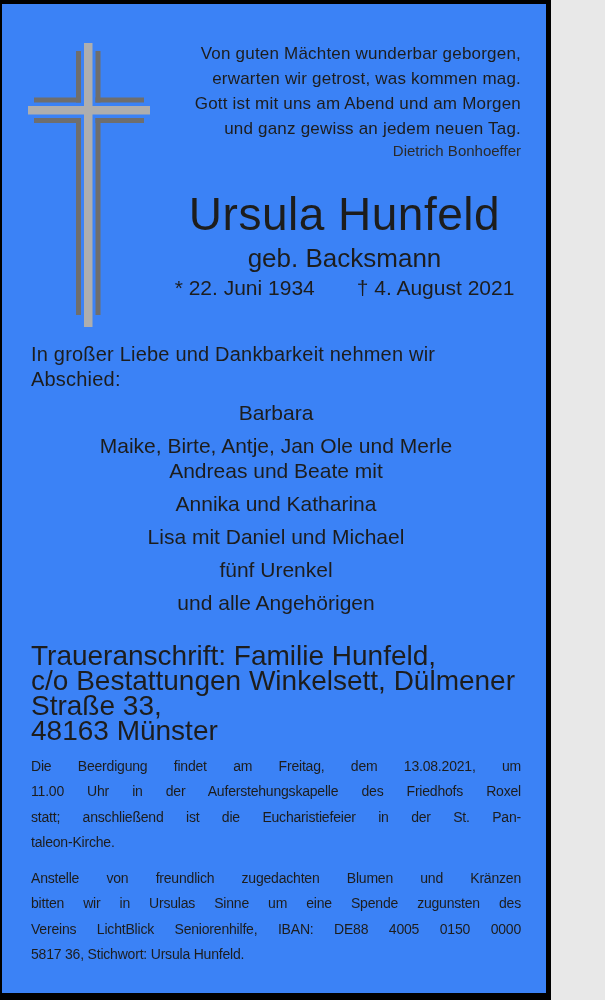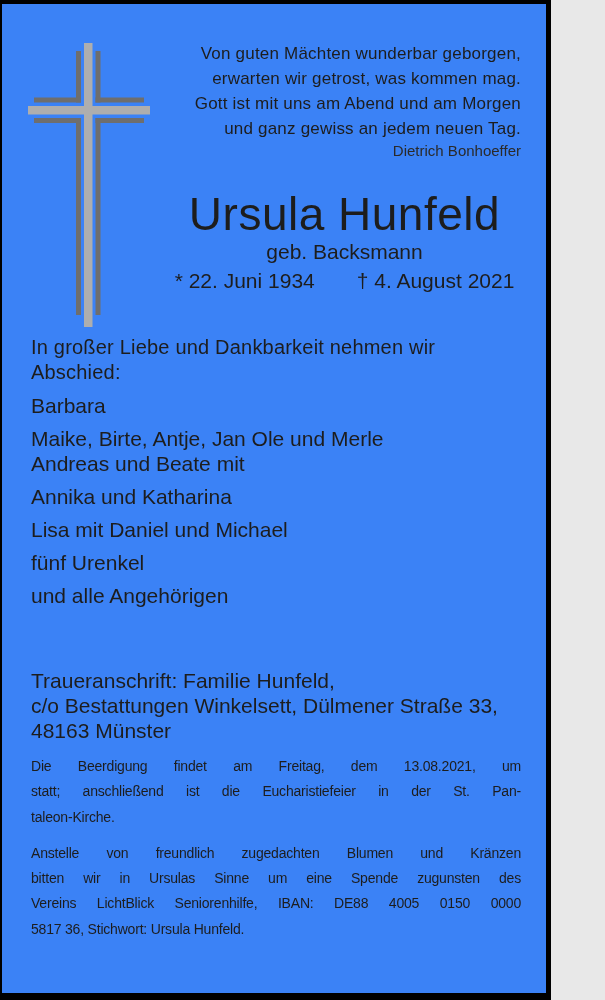--- a/index.html
+++ b/index.html
@@ -21,31 +21,31 @@
   
   .cross { position:absolute; left:24px; top:39px; width:126px; height:284px; }
 
   
   .quote-block { margin-left:150px; padding-top:38px; text-align:right; font-size:17px; line-height:23px; letter-spacing:0.2px; }
   .attribution { margin-left:150px; text-align:right; font-size:15px; color:#2a2a2a; }
 
   
   .name-block { margin-left:137px; text-align:center; }
   .deceased-name { margin-top:30px; font-size:46px; letter-spacing:0.5px; line-height:50px; white-space:nowrap; }
-  .maiden-name { font-size:21px; line-height:25px; }
+  .maiden-name { margin-top:7px; font-size:26px; line-height:25px; }
   .dates-row { margin-top:4px; font-size:21px; line-height:25px; }
   .dates-row .death { margin-left:42px; }
 
   
   .announcement { margin-top:42px; font-size:20px; line-height:25px; letter-spacing:0.2px; }
-  .mourners { margin-top:6px; font-size:21px; line-height:25px; }
+  .mourners { margin-top:6px; text-align:center; font-size:21px; line-height:25px; }
   .mourner-group { margin:8px 0; }
 
   
-  .address-block { margin-top:60px; font-size:21px; line-height:25px; }
+  .address-block { margin-top:28px; font-size:28px; line-height:25px; }
   .paragraph { margin-top:11px; font-size:14px; line-height:25.3px; letter-spacing:-0.2px; }
   .paragraph .jl { text-align:justify; text-align-last:justify; }
   .line { min-height:25px; }
 </style>
 </head>
 <body>
 
 <div class="page">
 
   <div class="cross">
@@ -111,20 +111,21 @@
       </div>
 
     <div class="address-block">
         <div class="line">Traueranschrift: Familie Hunfeld,</div>
         <div class="line">c/o Bestattungen Winkelsett, Dülmener Straße 33,</div>
         <div class="line">48163 Münster</div>
       </div>
 
     <div class="paragraph">
         <div class="line jl">Die Beerdigung findet am Freitag, dem 13.08.2021, um</div>
+        <div class="line jl">11.00 Uhr in der Auferstehungskapelle des Friedhofs Roxel</div>
         <div class="line jl">statt; anschließend ist die Eucharistiefeier in der St. Pan-</div>
         <div class="line">taleon-Kirche.</div>
       </div>
 
     <div class="paragraph">
         <div class="line jl">Anstelle von freundlich zugedachten Blumen und Kränzen</div>
         <div class="line jl">bitten wir in Ursulas Sinne um eine Spende zugunsten des</div>
         <div class="line jl">Vereins LichtBlick Seniorenhilfe, IBAN: DE88 4005 0150 0000</div>
         <div class="line">5817 36, Stichwort: Ursula Hunfeld.</div>
       </div>

